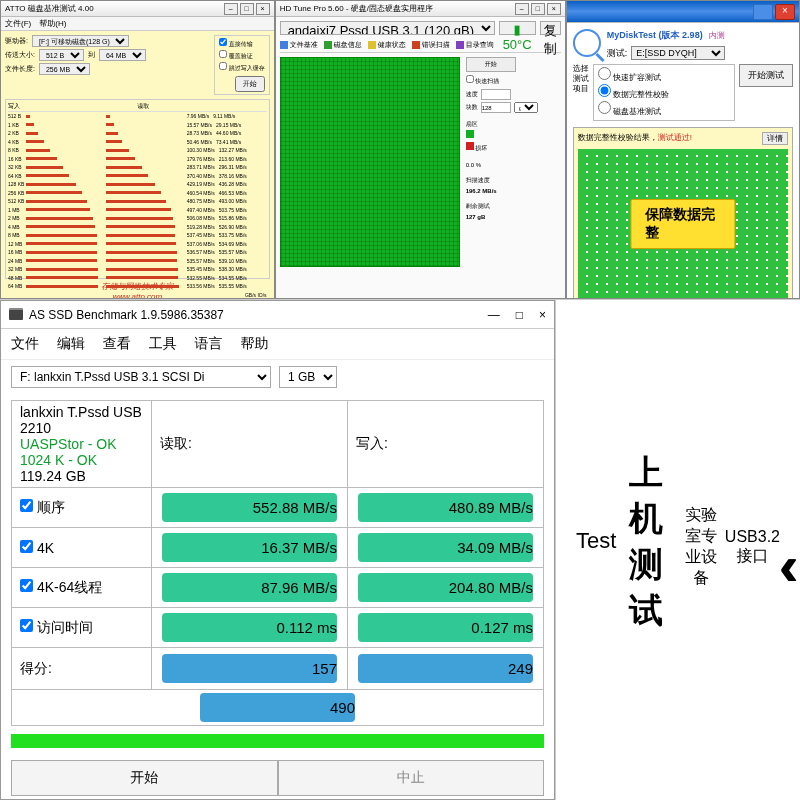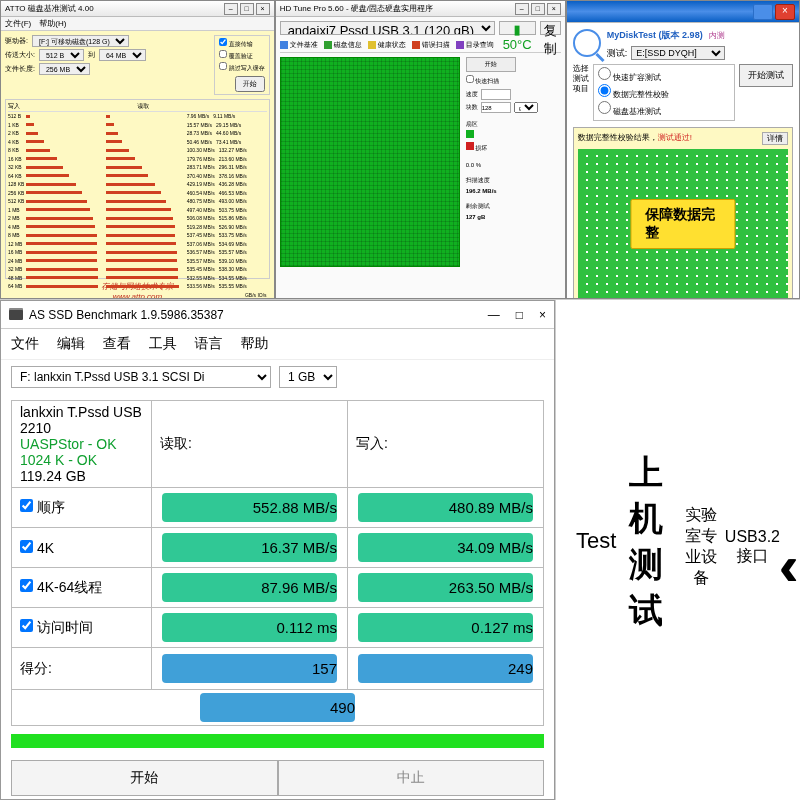--- a/index.html
+++ b/index.html
@@ -579,21 +579,21 @@
             <td>
               <div class="val">34.09 MB/s</div>
             </td>
           </tr>
   <tr>
             <td><input type="checkbox" checked="" class="cb" style=""><span>4K-64线程</span></td>
             <td>
               <div class="val">87.96 MB/s</div>
             </td>
             <td>
-              <div class="val">263.50 MB/s</div>
+              <div class="val">204.80 MB/s</div>
             </td>
           </tr>
   <tr>
             <td><input type="checkbox" checked="" class="cb" style=""><span>访问时间</span></td>
             <td>
               <div class="val">0.112 ms</div>
             </td>
             <td>
               <div class="val">0.127 ms</div>
             </td>

